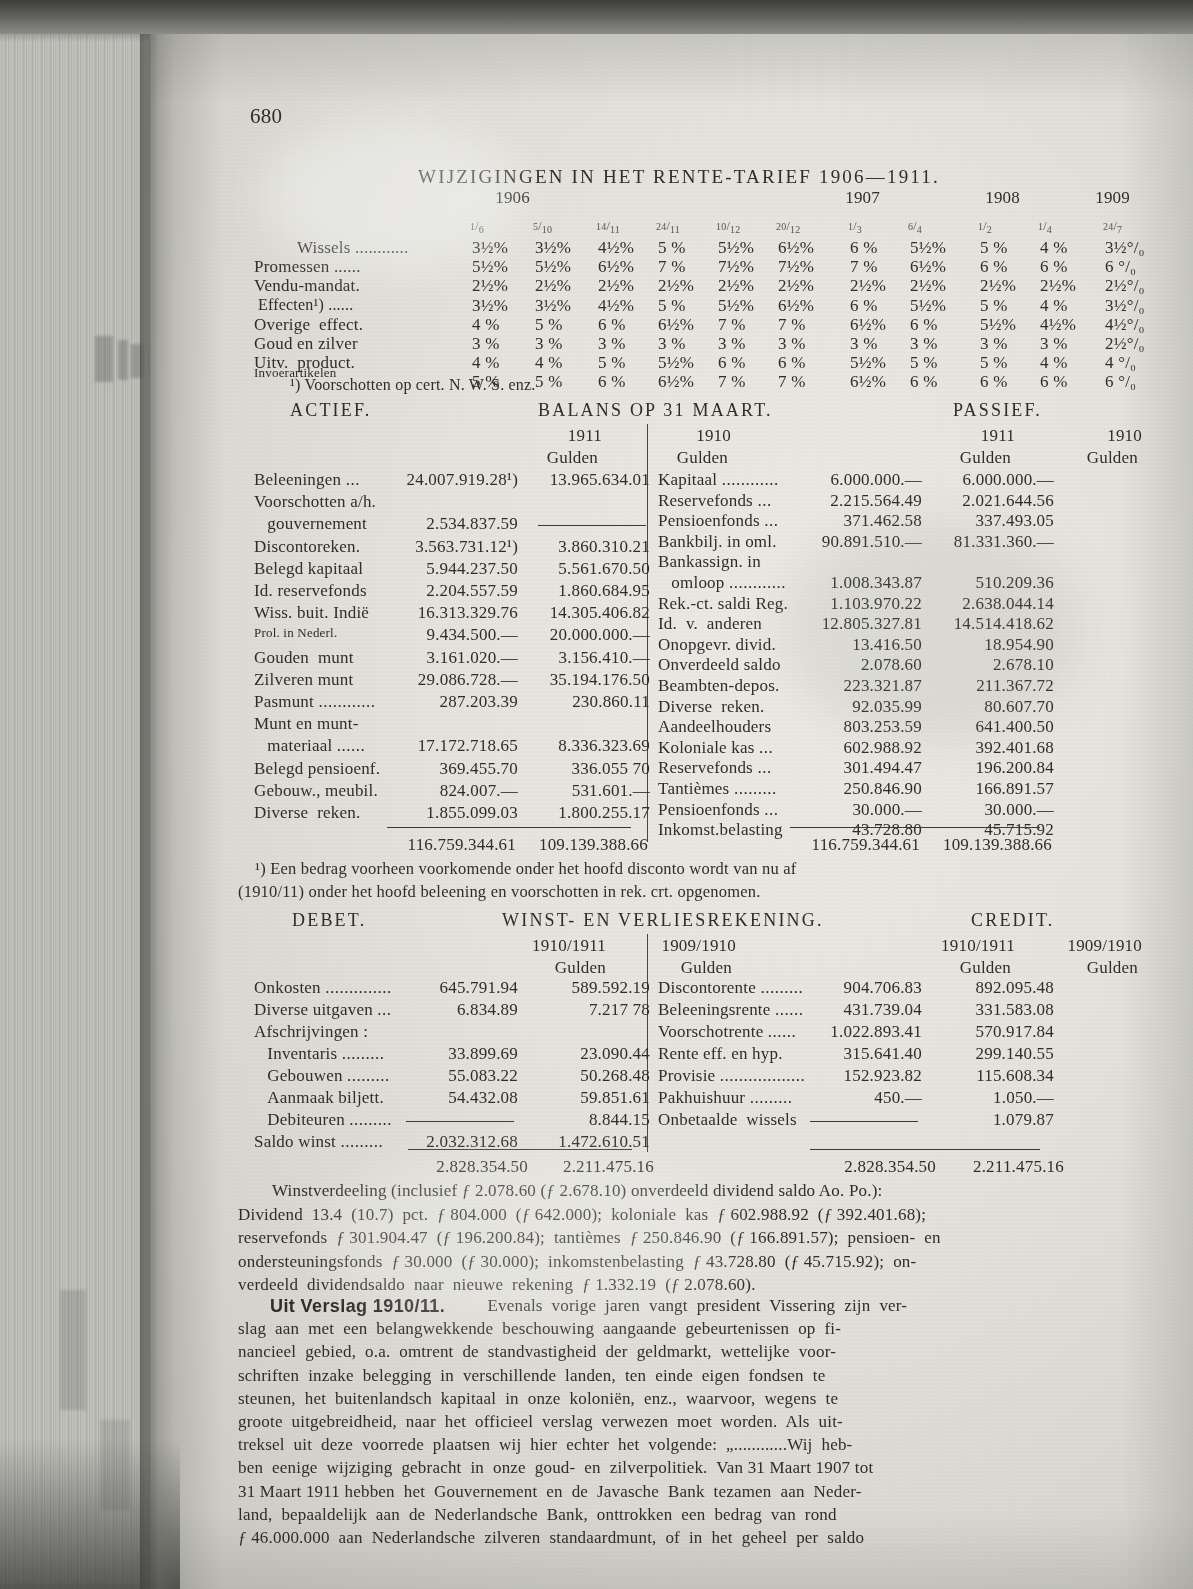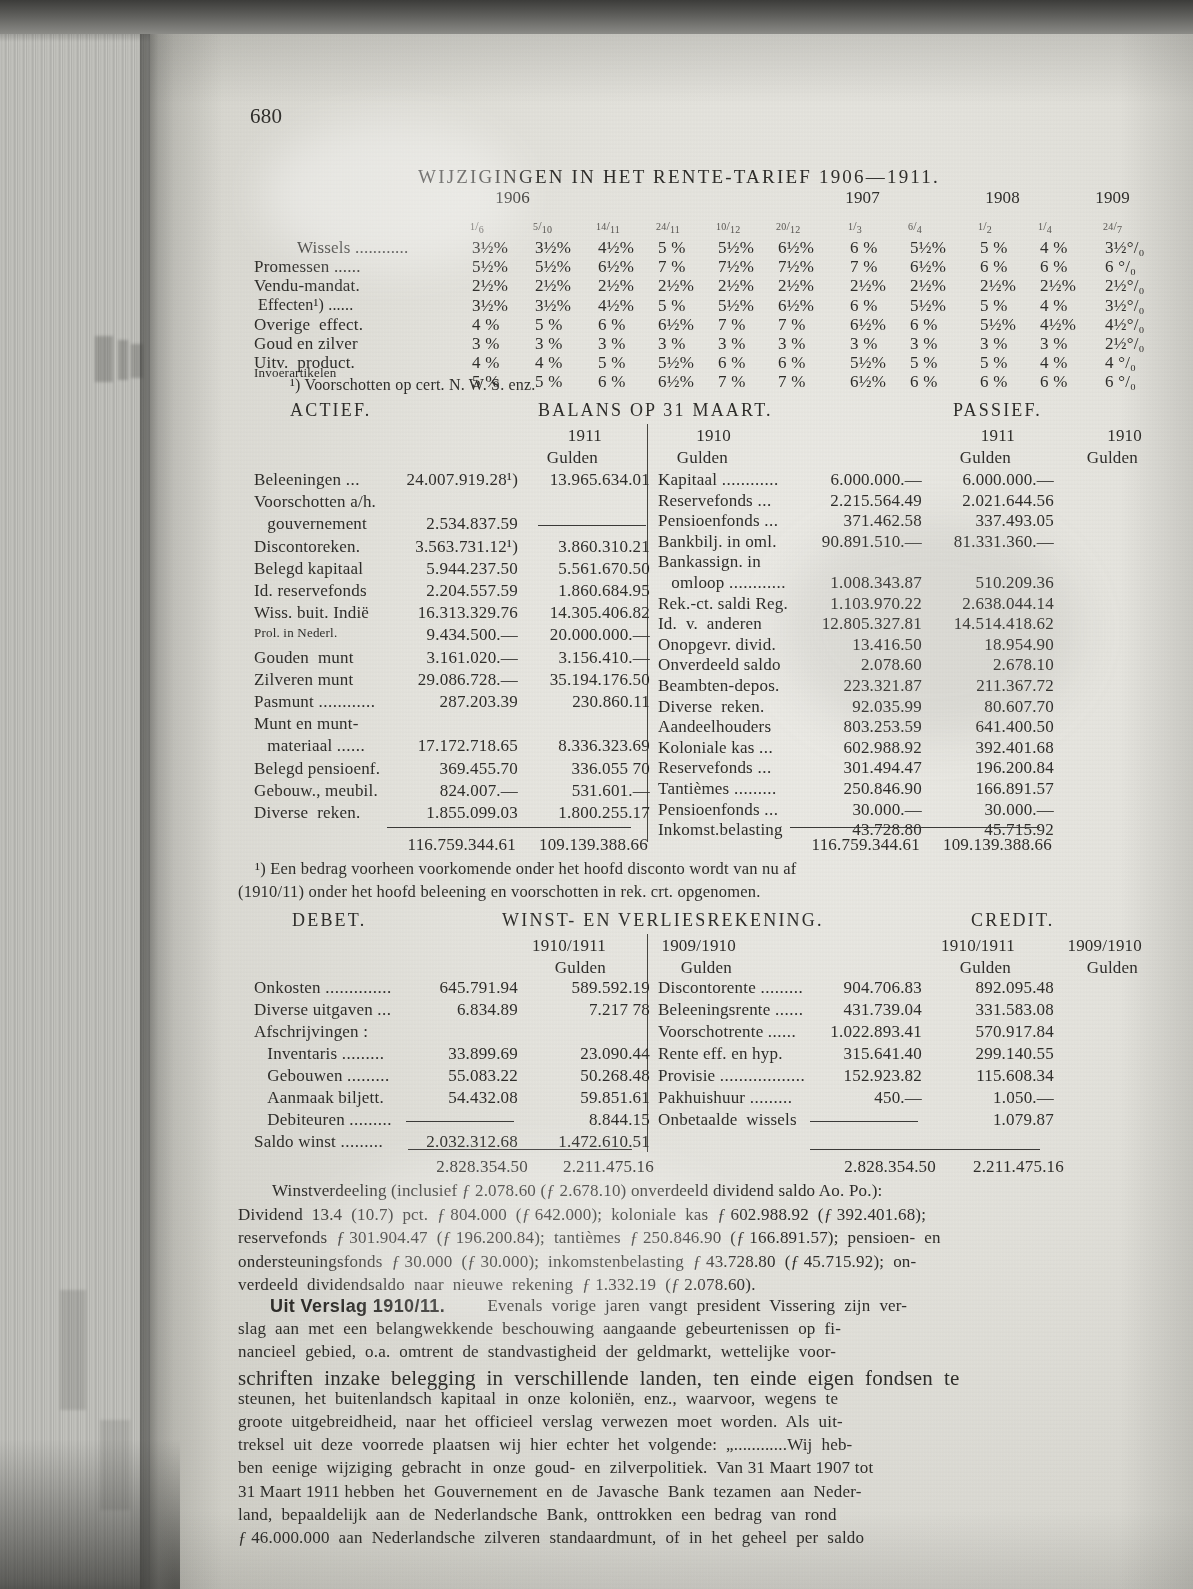--- a/index.html
+++ b/index.html
@@ -443,21 +443,21 @@
       <div class="txt " style="left: 88px; top: 1202px;;font-size:17px;">reservefonds  <span class="ital">ƒ</span> 301.904.47  (<span class="ital">ƒ</span> 196.200.84);  tantièmes  <span class="ital">ƒ</span> 250.846.90  (<span class="ital">ƒ</span> 166.891.57);  pensioen-  en</div>
       <div class="txt " style="left: 88px; top: 1225.5px;;font-size:17px;">ondersteuningsfonds  <span class="ital">ƒ</span> 30.000  (<span class="ital">ƒ</span> 30.000);  inkomstenbelasting  <span class="ital">ƒ</span> 43.728.80  (<span class="ital">ƒ</span> 45.715.92);  on-</div>
       <div class="txt " style="left: 88px; top: 1249px;;font-size:17px;">verdeeld  dividendsaldo  naar  nieuwe  rekening  <span class="ital">ƒ</span> 1.332.19  (<span class="ital">ƒ</span> 2.078.60).</div>
     </div>
 
   <div class="txt bold" style="left:120px;top:1270px;font-size:18px;font-family:'Liberation Sans',sans-serif;letter-spacing:.4px;">Uit Verslag 1910/11.</div>
   <div id="vs">
       <div class="txt " style="left: 333px; top: 1270px;;font-size:17px;"> Evenals  vorige  jaren  vangt  president  Vissering  zijn  ver-</div>
       <div class="txt " style="left: 88px; top: 1293.2px;;font-size:17px;">slag  aan  met  een  belangwekkende  beschouwing  aangaande  gebeurtenissen  op  fi-</div>
       <div class="txt " style="left: 88px; top: 1316.4px;;font-size:17px;">nancieel  gebied,  o.a.  omtrent  de  standvastigheid  der  geldmarkt,  wettelijke  voor-</div>
-      <div class="txt " style="left: 88px; top: 1339.6px;;font-size:21px;">schriften  inzake  belegging  in  verschillende  landen,  ten  einde  eigen  fondsen  te</div>
+      <div class="txt " style="left: 88px; top: 1339.6px;;font-size:17px;">schriften  inzake  belegging  in  verschillende  landen,  ten  einde  eigen  fondsen  te</div>
       <div class="txt " style="left: 88px; top: 1362.8px;;font-size:17px;">steunen,  het  buitenlandsch  kapitaal  in  onze  koloniën,  enz.,  waarvoor,  wegens  te</div>
       <div class="txt " style="left: 88px; top: 1386px;;font-size:17px;">groote  uitgebreidheid,  naar  het  officieel  verslag  verwezen  moet  worden.  Als  uit-</div>
       <div class="txt " style="left: 88px; top: 1409.2px;;font-size:17px;">treksel  uit  deze  voorrede  plaatsen  wij  hier  echter  het  volgende:  „............Wij  heb-</div>
       <div class="txt " style="left: 88px; top: 1432.4px;;font-size:17px;">ben  eenige  wijziging  gebracht  in  onze  goud-  en  zilverpolitiek.  Van 31 Maart 1907 tot</div>
       <div class="txt " style="left: 88px; top: 1455.6px;;font-size:17px;">31 Maart 1911 hebben  het  Gouvernement  en  de  Javasche  Bank  tezamen  aan  Neder-</div>
       <div class="txt " style="left: 88px; top: 1478.8px;;font-size:17px;">land,  bepaaldelijk  aan  de  Nederlandsche  Bank,  onttrokken  een  bedrag  van  rond</div>
       <div class="txt " style="left: 88px; top: 1502px;;font-size:17px;"><span class="ital">ƒ</span> 46.000.000  aan  Nederlandsche  zilveren  standaardmunt,  of  in  het  geheel  per  saldo</div>
     </div>
 
 </div>

